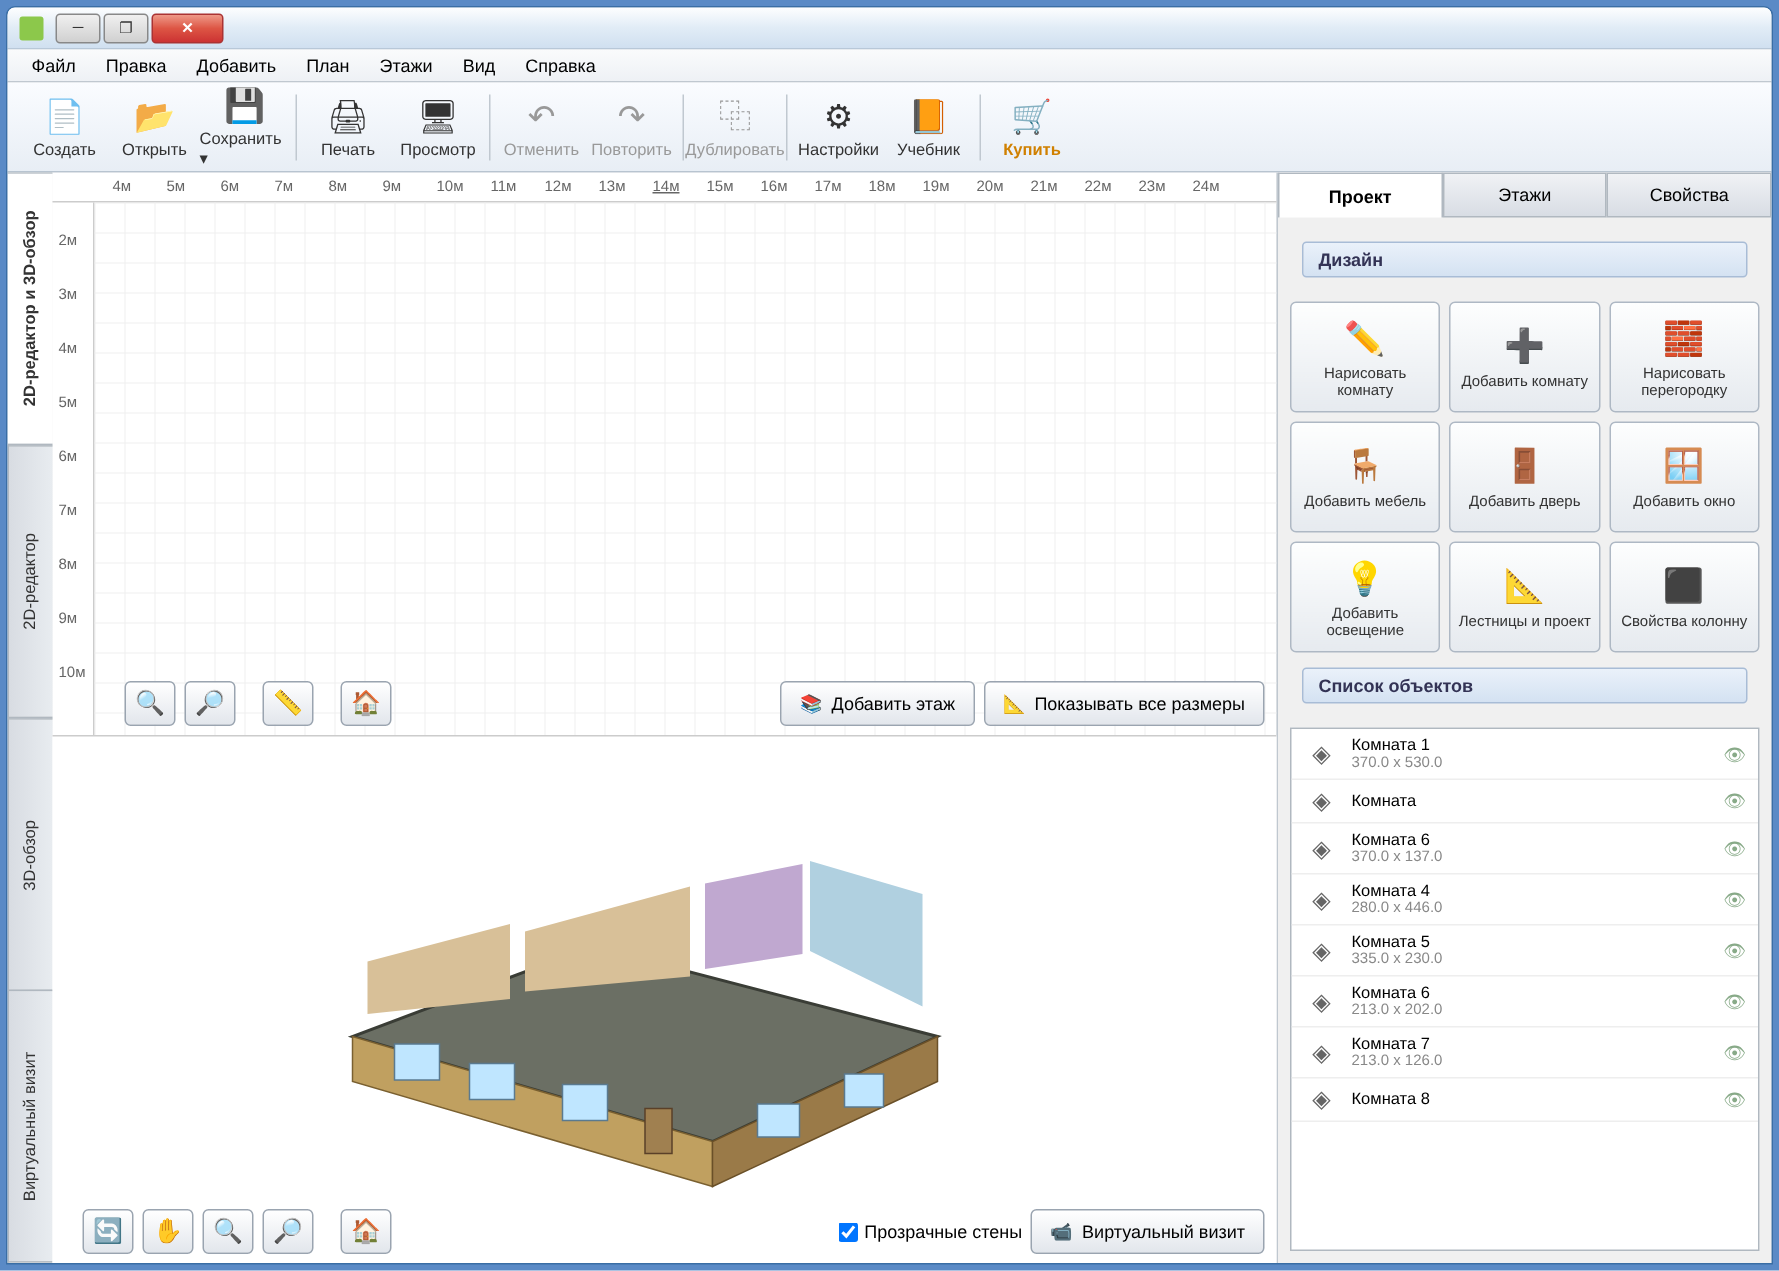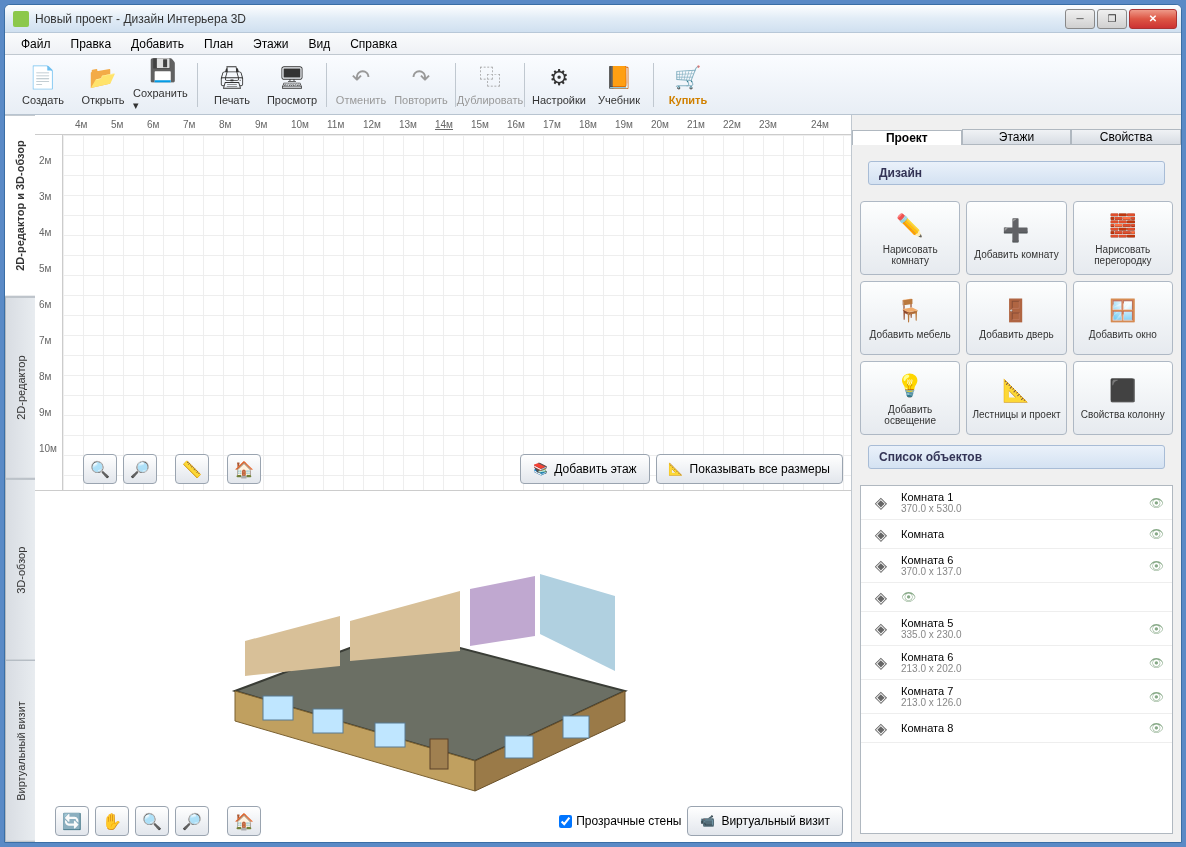--- a/index.html
+++ b/index.html
@@ -52,21 +52,21 @@
 .tb2d { position: absolute; bottom: 6px; left: 20px; right: 8px; display: flex; align-items: center; gap: 6px; }
 .sq-btn { width: 34px; height: 30px; background: linear-gradient(#fff,#e2e6ec); border: 1px solid #9aa4b0; border-radius: 4px; display: flex; align-items: center; justify-content: center; font-size: 16px; cursor: pointer; }
 .pill-btn { height: 30px; padding: 0 12px; background: linear-gradient(#fff,#e2e6ec); border: 1px solid #9aa4b0; border-radius: 4px; display: flex; align-items: center; gap: 6px; font-size: 12px; cursor: pointer; }
 
 
 .canvas-3d { flex: 1; background: #fff; position: relative; border-top: 1px solid #ccc; }
 .house3d { position: absolute; left: 160px; top: 30px; width: 480px; height: 280px; }
 
 
 .rpanel { width: 330px; background: #f0f0f0; display: flex; flex-direction: column; border-left: 1px solid #c0c8d0; }
-.rtabs { display: flex; height: 30px; align-items: flex-end; }
+.rtabs { display: flex; height: 30px; }
 .rtab { flex: 1; background: linear-gradient(#f0f2f5,#d8dde4); border: 1px solid #b0b8c0; display: flex; align-items: center; justify-content: center; font-size: 12px; cursor: pointer; }
 .rtab.active { background: #fff; font-weight: bold; border-bottom: none; }
 
 .section-hdr { height: 24px; background: linear-gradient(#eaf1fa,#d4e2f2); border: 1px solid #a8bcd6; border-radius: 3px; margin: 16px; padding: 0 10px; display: flex; align-items: center; font-size: 12px; font-weight: bold; color: #335; }
 
 .tool-grid { display: grid; grid-template-columns: repeat(3, 1fr); gap: 6px; padding: 0 8px; }
 .grid-btn { height: 74px; background: linear-gradient(#fdfefe,#e6eaef); border: 1px solid #aeb8c4; border-radius: 4px; display: flex; flex-direction: column; align-items: center; justify-content: center; font-size: 10px; text-align: center; cursor: pointer; padding: 4px; color: #333; }
 .grid-btn .gico { width: 30px; height: 30px; margin-bottom: 3px; display: flex; align-items: center; justify-content: center; font-size: 22px; }
 
 .obj-list { flex: 1; margin: 0 8px 8px; background: #fff; border: 1px solid #b0b8c0; overflow-y: auto; }
@@ -81,21 +81,20 @@
 .tb3d { position: absolute; bottom: 6px; left: 20px; right: 8px; display: flex; align-items: center; gap: 6px; }
 .chklbl { font-size: 12px; display: flex; align-items: center; gap: 4px; }
 </style>
 </head>
 <body>
 
 <div class="window">
 
   <div class="titlebar">
     <div class="titlebar-icon"></div>
-    <div class="titlebar-text">Новый проект - Дизайн Интерьера 3D</div>
     <div class="titlebar-buttons">
       <div class="titlebar-btn">─</div>
       <div class="titlebar-btn">❐</div>
       <div class="titlebar-btn close">✕</div>
     </div>
   </div>
 
   <div class="menubar" id="menubar">
       <span>Файл</span>
       <span>Правка</span>
@@ -183,21 +182,21 @@
           <span style="left: 400px; text-decoration: underline;">14м</span>
           <span style="left: 436px;">15м</span>
           <span style="left: 472px;">16м</span>
           <span style="left: 508px;">17м</span>
           <span style="left: 544px;">18м</span>
           <span style="left: 580px;">19м</span>
           <span style="left: 616px;">20м</span>
           <span style="left: 652px;">21м</span>
           <span style="left: 688px;">22м</span>
           <span style="left: 724px;">23м</span>
-          <span style="left: 776px;">24м</span>
+          <span style="left: 760px;">24м</span>
         </div>
 
       <div class="canvas-2d-row">
         <div class="ruler-v" id="rulerv">
             <span style="top: 20px;">2м</span>
             <span style="top: 56px;">3м</span>
             <span style="top: 92px;">4м</span>
             <span style="top: 128px;">5м</span>
             <span style="top: 164px;">6м</span>
             <span style="top: 200px;">7м</span>
@@ -332,20 +331,24 @@
           <div class="obj-item">
             <div class="obj-ico">◈</div>
             <div class="obj-txt">
               <div class="nm">Комната 6</div>
               <div class="dim">370.0 x 137.0</div>
             </div>
             <div class="obj-eye">👁</div>
           </div>
           <div class="obj-item">
             <div class="obj-ico">◈</div>
+            <div class="obj-txt">
+              <div class="nm">Комната 4</div>
+              <div class="dim">280.0 x 446.0</div>
+            </div>
             <div class="obj-eye">👁</div>
           </div>
           <div class="obj-item">
             <div class="obj-ico">◈</div>
             <div class="obj-txt">
               <div class="nm">Комната 5</div>
               <div class="dim">335.0 x 230.0</div>
             </div>
             <div class="obj-eye">👁</div>
           </div>

